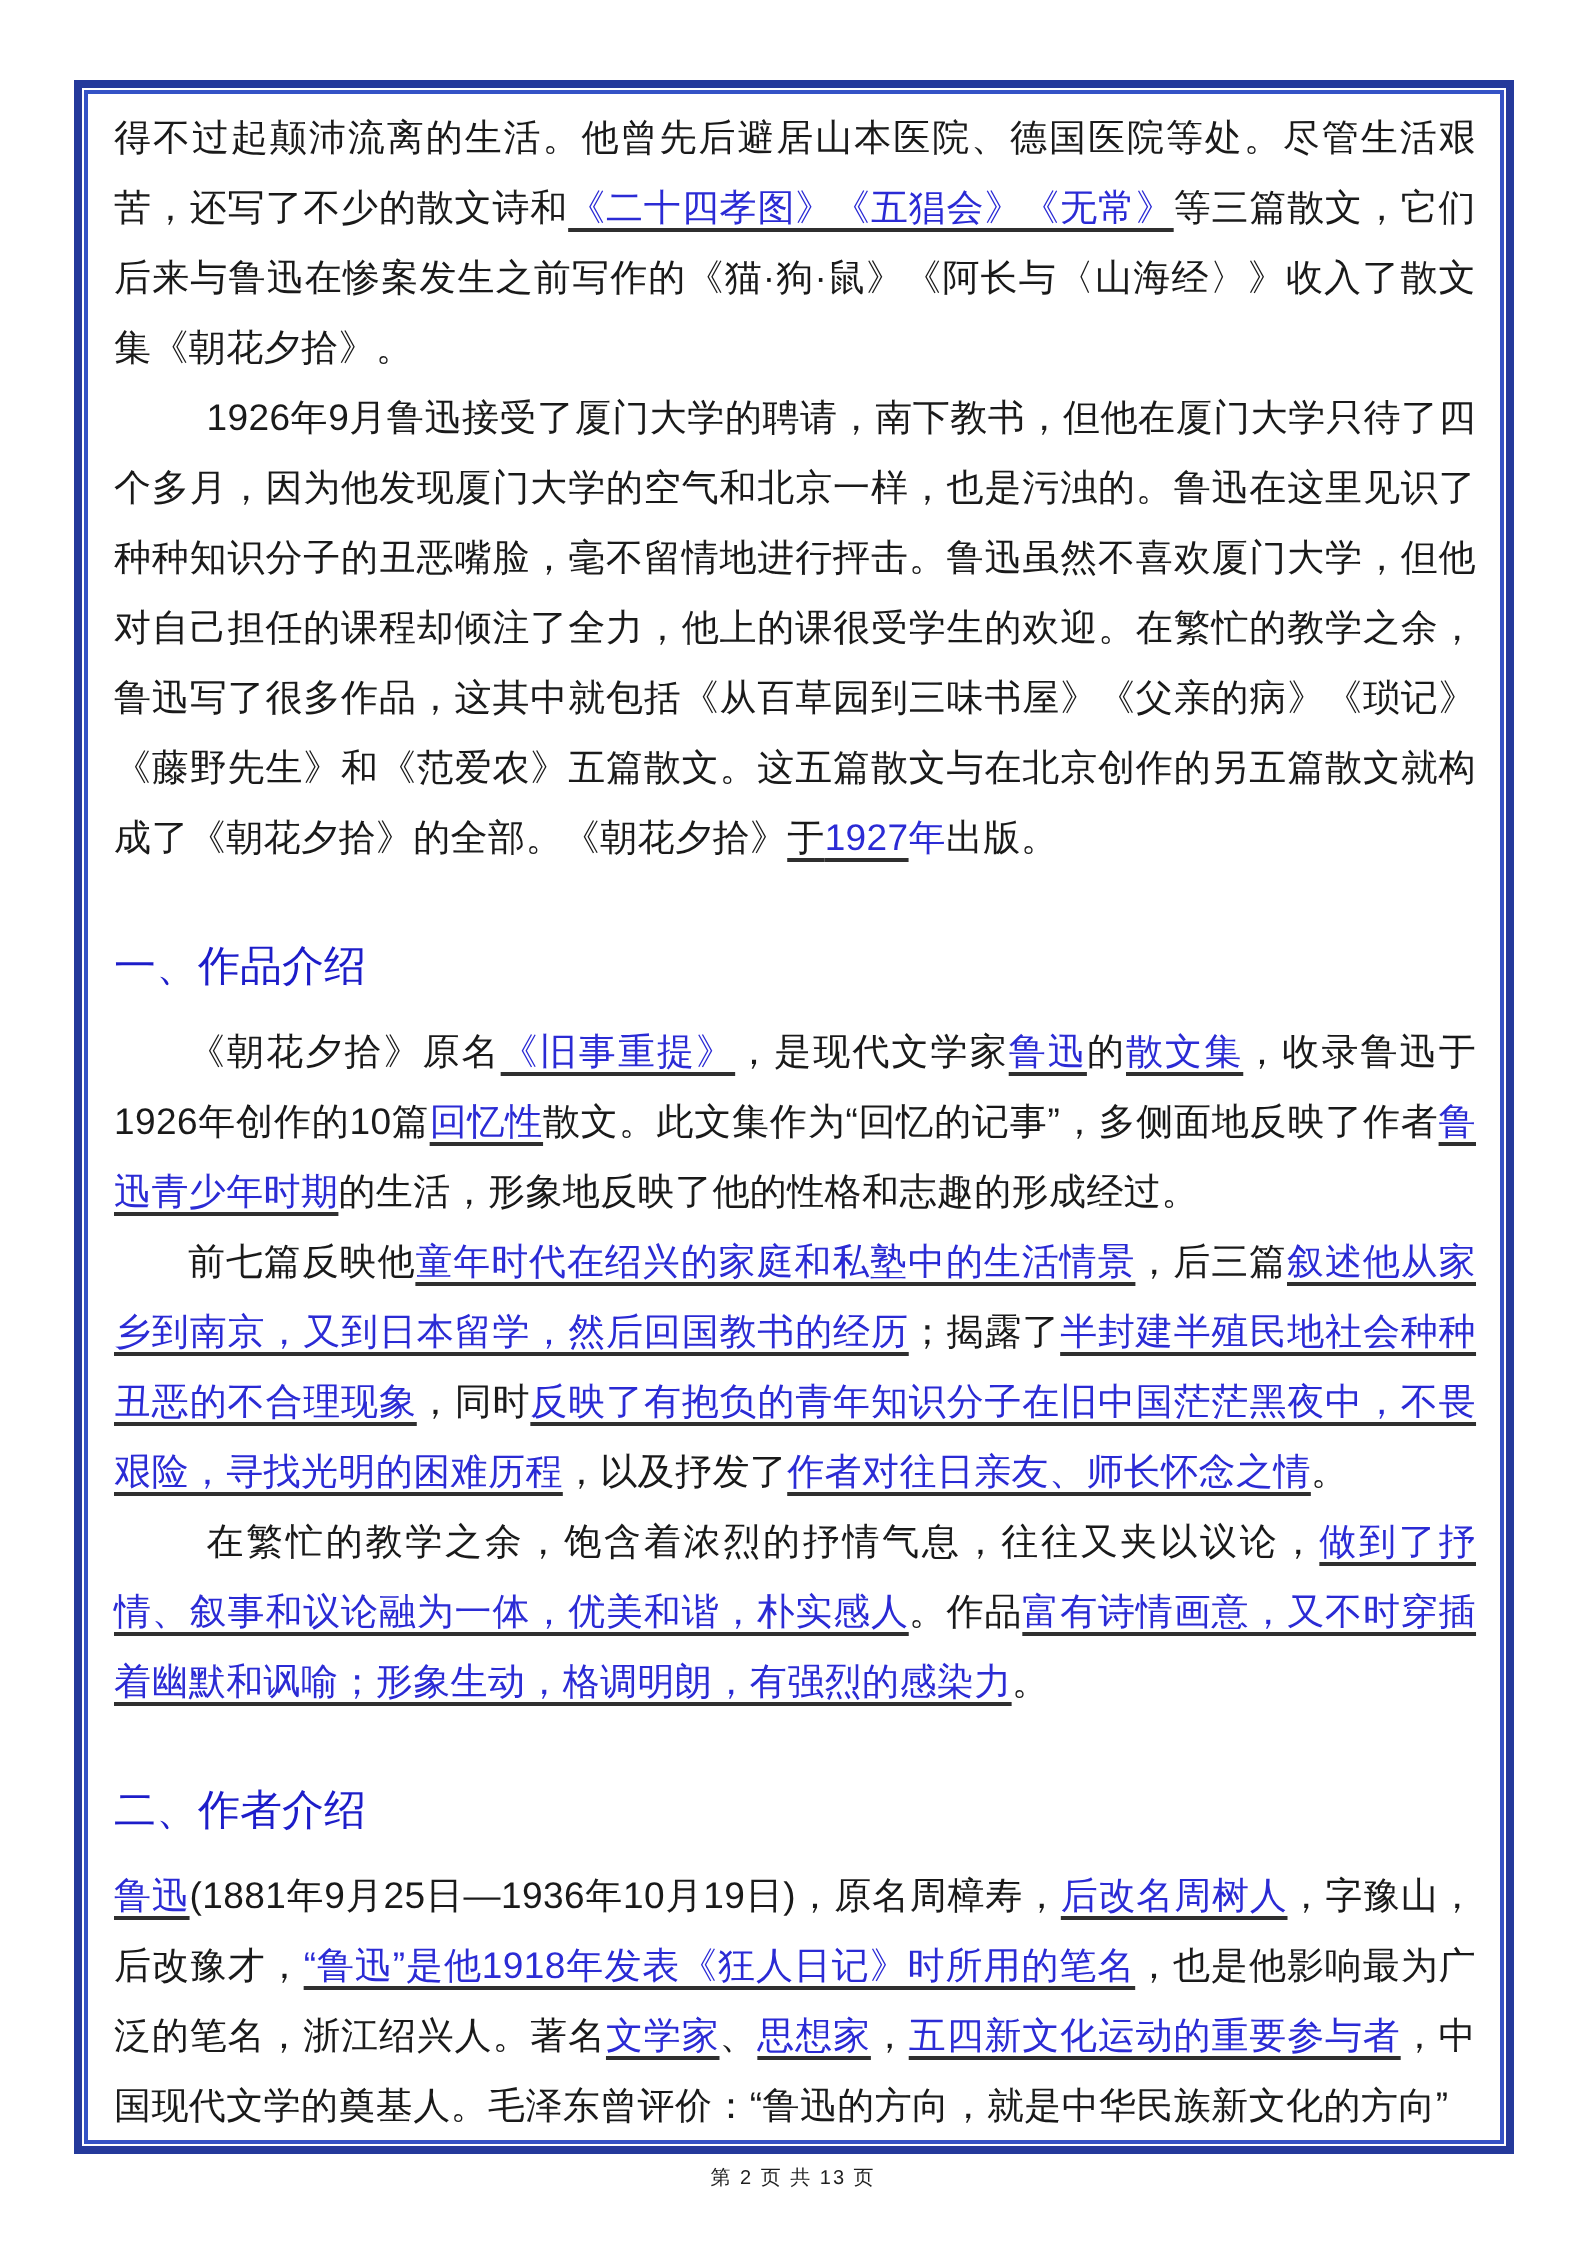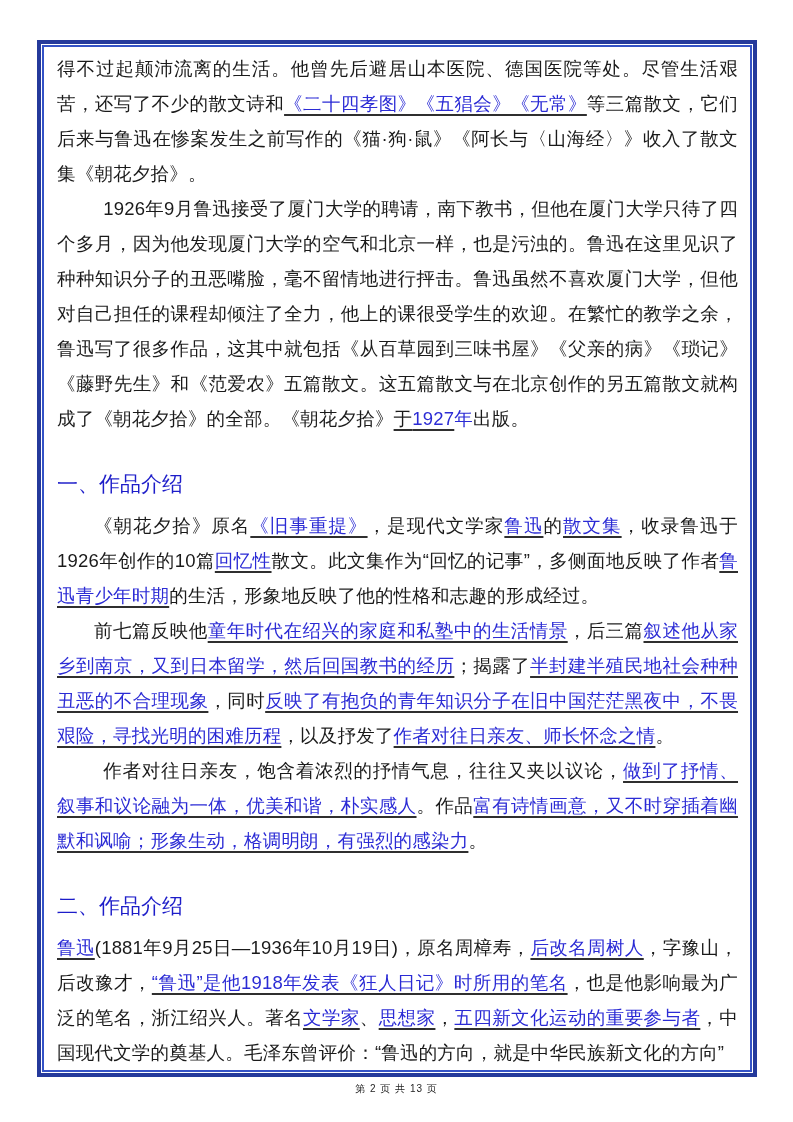--- a/index.html
+++ b/index.html
@@ -75,20 +75,20 @@
 
 <div class="page">
   <div class="frame">
     <div class="frame-inner">
       <div id="doc-content">
           <p class="doc-para" style="text-indent: 0px;"><span class="r-n">得不过起颠沛流离的生活。他曾先后避居山本医院、德国医院等处。尽管生活艰苦，还写了不少的散文诗和</span><span class="r-l">《二十四孝图》《五猖会》《无常》</span><span class="r-n">等三篇散文，它们后来与鲁迅在惨案发生之前写作的《猫·狗·鼠》《阿长与〈山海经〉》收入了散文集《朝花夕拾》。</span></p>
           <p class="doc-para" style="text-indent: 2.5em;"><span class="r-n">1926年9月鲁迅接受了厦门大学的聘请，南下教书，但他在厦门大学只待了四个多月，因为他发现厦门大学的空气和北京一样，也是污浊的。鲁迅在这里见识了种种知识分子的丑恶嘴脸，毫不留情地进行抨击。鲁迅虽然不喜欢厦门大学，但他对自己担任的课程却倾注了全力，他上的课很受学生的欢迎。在繁忙的教学之余，鲁迅写了很多作品，这其中就包括《从百草园到三味书屋》《父亲的病》《琐记》《藤野先生》和《范爱农》五篇散文。这五篇散文与在北京创作的另五篇散文就构成了《朝花夕拾》的全部。《朝花夕拾》</span><span class="r-u">于</span><span class="r-l">1927</span><span class="r-b">年</span><span class="r-n">出版。</span></p>
           <div class="doc-heading">一、作品介绍</div>
           <p class="doc-para" style="text-indent: 2em;"><span class="r-n">《朝花夕拾》原名</span><span class="r-l">《旧事重提》</span><span class="r-n">，是现代文学家</span><span class="r-l">鲁迅</span><span class="r-n">的</span><span class="r-l">散文集</span><span class="r-n">，收录鲁迅于1926年创作的10篇</span><span class="r-l">回忆性</span><span class="r-n">散文。此文集作为“回忆的记事”，多侧面地反映了作者</span><span class="r-l">鲁迅青少年时期</span><span class="r-n">的生活，形象地反映了他的性格和志趣的形成经过。</span></p>
           <p class="doc-para" style="text-indent: 2em;"><span class="r-n">前七篇反映他</span><span class="r-l">童年时代在绍兴的家庭和私塾中的生活情景</span><span class="r-n">，后三篇</span><span class="r-l">叙述他从家乡到南京，又到日本留学，然后回国教书的经历</span><span class="r-n">；揭露了</span><span class="r-l">半封建半殖民地社会种种丑恶的不合理现象</span><span class="r-n">，同时</span><span class="r-l">反映了有抱负的青年知识分子在旧中国茫茫黑夜中，不畏艰险，寻找光明的困难历程</span><span class="r-n">，以及抒发了</span><span class="r-l">作者对往日亲友、师长怀念之情</span><span class="r-n">。</span></p>
-          <p class="doc-para" style="text-indent: 2.5em;"><span class="r-n">作者对往日亲友，饱含着浓烈的抒情气息，往往又夹以议论，</span><span class="r-l">做到了抒情、叙事和议论融为一体，优美和谐，朴实感人</span><span class="r-n">。作品</span><span class="r-l">富有诗情画意，又不时穿插着幽默和讽喻；形象生动，格调明朗，有强烈的感染力</span><span class="r-n">。</span></p>
-          <div class="doc-heading">二、作品介绍</div>
+          <p class="doc-para" style="text-indent: 2.5em;"><span class="r-n">在繁忙的教学之余，饱含着浓烈的抒情气息，往往又夹以议论，</span><span class="r-l">做到了抒情、叙事和议论融为一体，优美和谐，朴实感人</span><span class="r-n">。作品</span><span class="r-l">富有诗情画意，又不时穿插着幽默和讽喻；形象生动，格调明朗，有强烈的感染力</span><span class="r-n">。</span></p>
+          <div class="doc-heading">二、作者介绍</div>
           <p class="doc-para" style="text-indent: 0px;"><span class="r-l">鲁迅</span><span class="r-n">(1881年9月25日—1936年10月19日)，原名周樟寿，</span><span class="r-l">后改名周树人</span><span class="r-n">，字豫山，后改豫才，</span><span class="r-l">“鲁迅”是他1918年发表《狂人日记》时所用的笔名</span><span class="r-n">，也是他影响最为广泛的笔名，浙江绍兴人。著名</span><span class="r-l">文学家</span><span class="r-n">、</span><span class="r-l">思想家</span><span class="r-n">，</span><span class="r-l">五四新文化运动的重要参与者</span><span class="r-n">，中国现代文学的奠基人。毛泽东曾评价：“鲁迅的方向，就是中华民族新文化的方向”</span></p>
         </div>
     </div>
   </div>
   <div class="footer">第 2 页 共 13 页</div>
 </div>
 
 </body></html>

